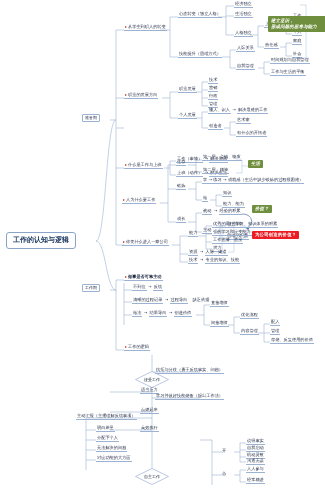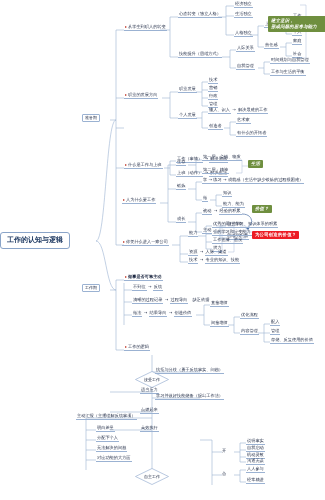--- a/index.html
+++ b/index.html
@@ -236,21 +236,21 @@
       <path d="M228 226 L234 226 L234 252 L228 252"></path>
       <path d="M234 239 L240 239"></path>
       <path d="M236 160 L242 160 L242 173 L236 173"></path>
       <path d="M242 166 L248 166"></path>
       <path d="M240 226 L246 226 L246 238 L240 238"></path>
       <path d="M246 232 L252 232"></path>
       <path d="M216 226 L222 226 L222 252 L216 252"></path>
     </g>
   </svg>
 
-  <div class="node root" style="left:0;top:232px;text-align:right;">工作的认知与逻辑</div>
+  <div class="node root" style="left:6px;top:232px;text-align:right;">工作的认知与逻辑</div>
 
   <div class="node boxed" style="left:82px;top:114px;">准备期</div>
   <div class="node boxed" style="left:82px;top:284px;">工作期</div>
 
   <div class="node ul" style="left:124px;top:25px;">
     <span class="marker">▸</span><span>从学生到职人的转变</span>
   </div>
 
   <div class="node ul" style="left:178px;top:12px;">心态转变（独立人格）</div>
   <div class="node ul" style="left:234px;top:2px;">经济独立</div>

